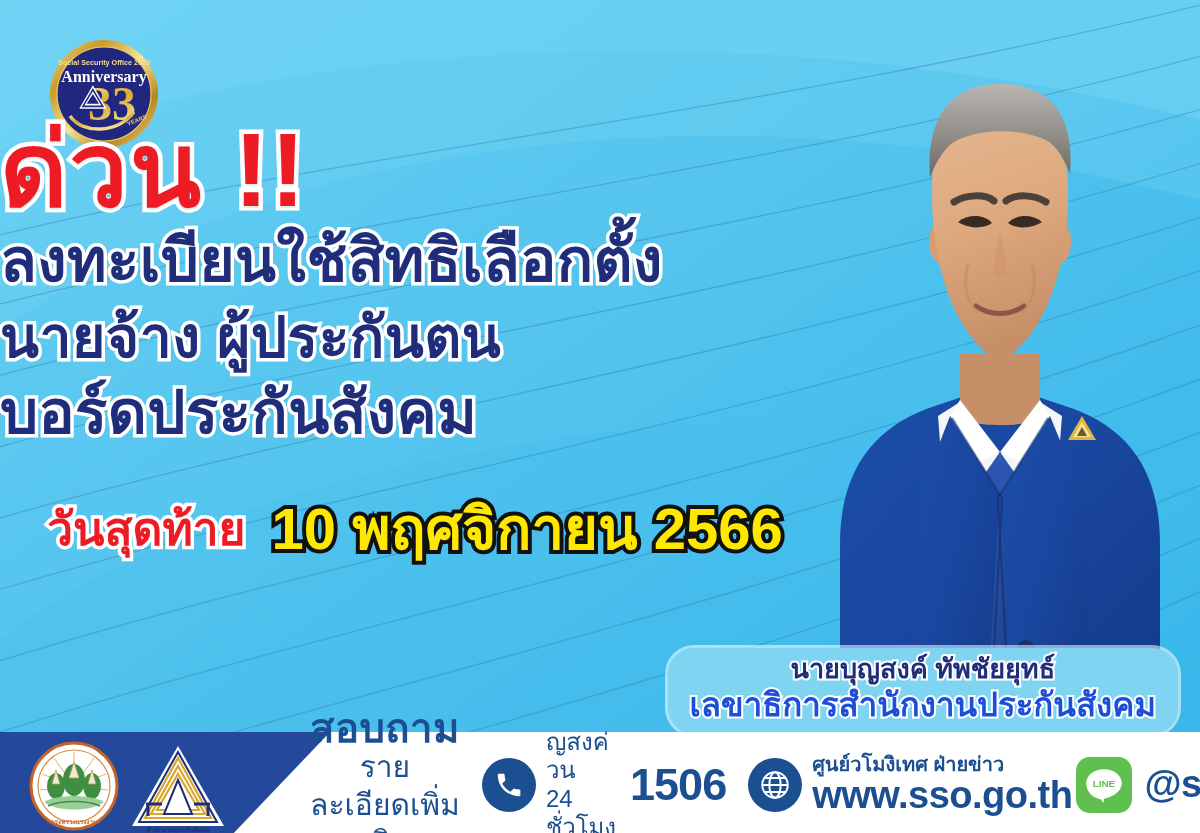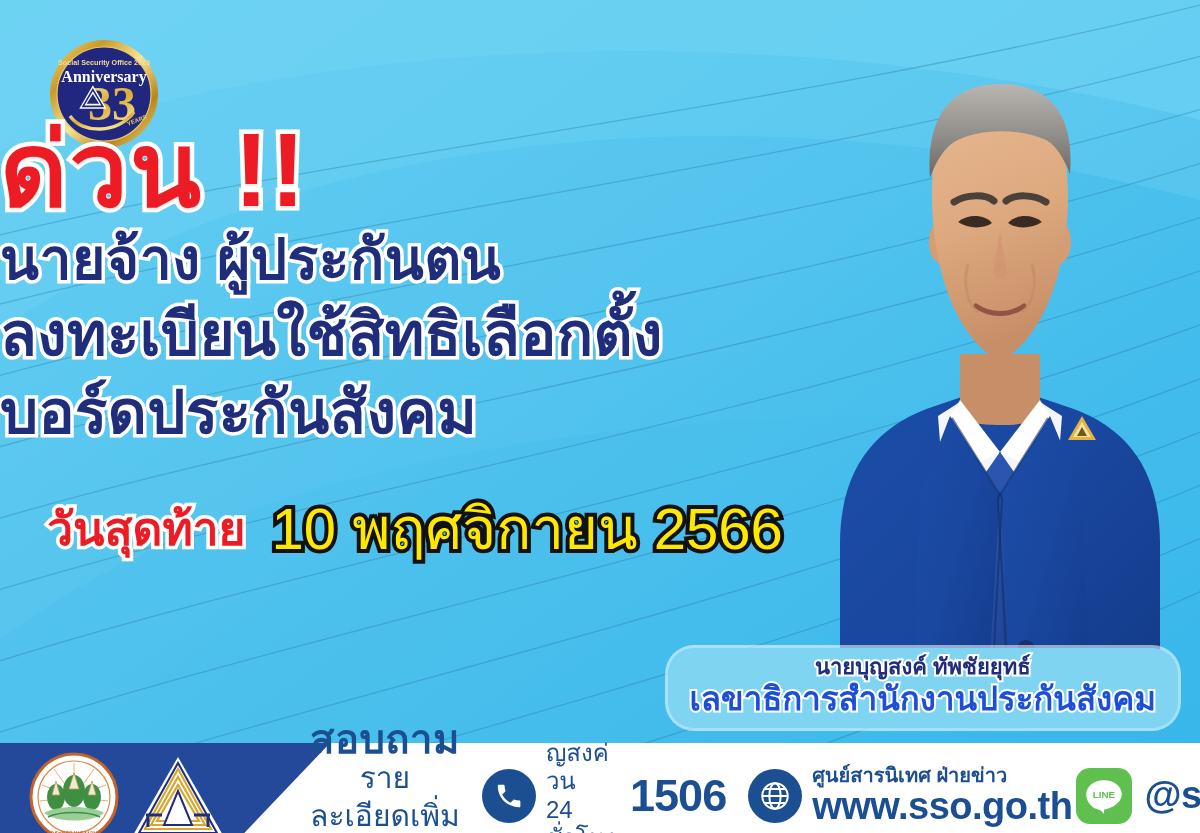--- a/index.html
+++ b/index.html
@@ -38,40 +38,40 @@
 
   #lastday-row {
     position:absolute; left:0; top:500px; width:830px;
     display:flex; align-items:center; justify-content:center; gap:26px;
   }
   .lastday {
     font-size:46px; font-weight:700; color:#ed1b24; line-height:1;
     -webkit-text-stroke:7px #ffffff; paint-order:stroke fill;
   }
   .datetext {
-    font-size:58px; font-weight:400; color:#ffe800; line-height:1;
+    font-size:58px; font-weight:700; color:#ffe800; line-height:1;
     -webkit-text-stroke:8px #111111; paint-order:stroke fill;
   }
 
   
   #portrait { position:absolute; right:0px; top:24px; width:400px; height:700px; }
 
   
   #nameplate {
     position:absolute; right:22px; top:648px; padding:6px 22px 9px 22px;
     background:#7fd4f2; border-radius:26px; text-align:center;
     box-shadow:0 0 0 3px rgba(255,255,255,.55);
   }
-  .nm1 { font-size:22px; font-weight:700; color:#1f2d7a; line-height:1.18;
+  .nm1 { font-size:27px; font-weight:700; color:#1f2d7a; line-height:1.18;
          -webkit-text-stroke:4px #ffffff; paint-order:stroke fill; }
   .nm2 { font-size:33px; font-weight:700; color:#1d4ed8; line-height:1.18;
          -webkit-text-stroke:4px #ffffff; paint-order:stroke fill; }
 
   
-  #bottombar { position:absolute; left:0; bottom:0; width:1200px; height:90px; }
+  #bottombar { position:absolute; left:0; bottom:0; width:1200px; height:101px; }
   #bar-white { position:absolute; inset:0; background:#ffffff; }
   #bar-navy  { position:absolute; left:0; top:0; width:330px; height:105px;
                background:#24499b; clip-path:polygon(0 0,280px 0,330px 0,230px 105px,0 105px); }
 
   #logo-mol { position:absolute; left:28px; top:8px; width:92px; height:92px; }
   #logo-sso { position:absolute; left:128px; top:10px; width:100px; height:92px; }
 
   #contact { position:absolute; left:300px; top:0; height:105px; width:900px;
              display:flex; align-items:center; gap:0px; }
 
@@ -162,22 +162,22 @@
     <text x="80" y="88" fill="#e9c75f" font-family="'Liberation Sans',sans-serif" font-size="6" font-weight="700" transform="rotate(-22 80 88)">YEARS</text>
     <g transform="translate(30,46) scale(0.62)">
       <polygon points="24,2 46,40 2,40" fill="#ffffff"></polygon>
       <polygon points="24,9 40,36 8,36" fill="none" stroke="#21277e" stroke-width="2.6"></polygon>
       <path d="M14,32 L24,16 L34,32 Z" fill="#21277e"></path>
     </g>
   </svg>
 
   <div id="headline">
     <div class="urgent">ด่วน !!</div>
+    <div class="line-blue l2">ลงทะเบียนใช้สิทธิเลือกตั้ง</div>
     <div class="line-blue l1">นายจ้าง ผู้ประกันตน</div>
-    <div class="line-blue l2">ลงทะเบียนใช้สิทธิเลือกตั้ง</div>
     <div class="line-blue l3">บอร์ดประกันสังคม</div>
   </div>
 
   <div id="lastday-row">
     <div class="lastday">วันสุดท้าย</div>
     <div class="datetext">10 พฤศจิกายน 2566</div>
   </div>
 
   <svg id="portrait" viewBox="0 0 400 700">
     <defs>
@@ -335,21 +335,21 @@
 
       <div class="circ-icon" style="margin-left:22px;">
         <svg viewBox="0 0 24 24" width="34" height="34" fill="none" stroke="#ffffff" stroke-width="1.4">
           <circle cx="12" cy="12" r="9"></circle>
           <ellipse cx="12" cy="12" rx="4" ry="9"></ellipse>
           <path d="M3,12 H21 M4.5,7 H19.5 M4.5,17 H19.5"></path>
         </svg>
       </div>
 
       <div class="web-block">
-        <div class="web-1">ศูนย์สารนิเทศ ฝ่ายข่าว</div>
+        <div class="web-1">ศูนย์วโมงิเทศ ฝ่ายข่าว</div>
         <div class="web-2">www.sso.go.th</div>
       </div>
 
       <div class="line-badge">
         <svg viewBox="0 0 44 44" width="46" height="46">
           <path d="M22,7 C31.4,7 39,12.9 39,20.2 C39,24.6 36.4,28.5 32.3,31.1
                    C29.6,32.8 25.5,34.3 22,35.2 L22,39 L18.6,35.6
                    C10.3,34.3 5,28 5,20.2 C5,12.9 12.6,7 22,7 Z" fill="#ffffff"></path>
           <text x="22" y="24" text-anchor="middle" fill="#5fc04f" font-family="'Liberation Sans',sans-serif" font-size="9.4" font-weight="700">LINE</text>
         </svg>

